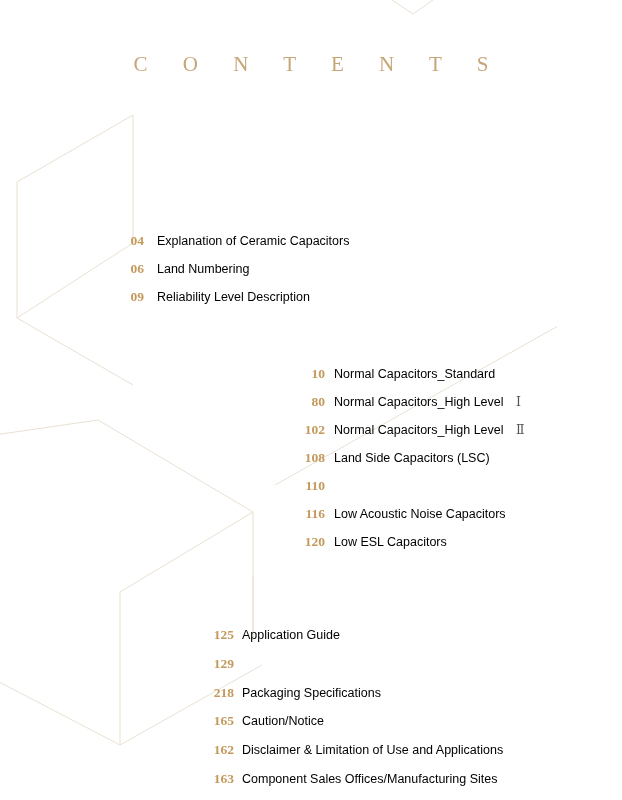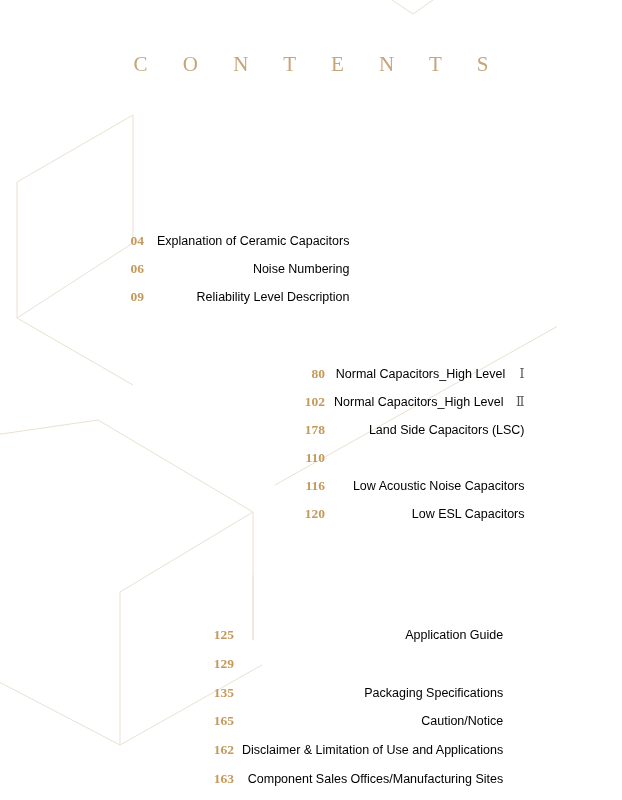--- a/index.html
+++ b/index.html
@@ -53,21 +53,20 @@
   
   .toc-group {
     position: absolute;
     z-index: 3;
   }
 
   .toc-row {
     display: flex;
     align-items: baseline;
     white-space: nowrap;
-    justify-content: space-between;
   }
 
   .toc-page {
     font-family: "Liberation Serif", "DejaVu Serif", serif;
     font-weight: bold;
     font-size: 13.5px;
     color: #c49a5c;
     text-align: right;
     flex: 0 0 auto;
   }
@@ -142,41 +141,46 @@
 
   <div class="toc-title">C O N T E N T S</div>
 
   <div class="toc-group" id="group-top">
     <div class="toc-row">
       <span class="toc-page">04</span>
       <span class="toc-label">Explanation of Ceramic Capacitors</span>
     </div>
     <div class="toc-row">
       <span class="toc-page">06</span>
-      <span class="toc-label">Noise Numbering</span>
+      <span class="toc-label">Land Numbering</span>
     </div>
     <div class="toc-row">
       <span class="toc-page">09</span>
       <span class="toc-label">Reliability Level Description</span>
     </div>
   </div>
 
   <div class="toc-group" id="group-mid">
+    <div class="toc-row">
+      <span class="toc-page">10</span>
+      <span class="toc-label">Normal Capacitors_Standard</span>
+      <span class="toc-roman"></span>
+    </div>
     <div class="toc-row">
       <span class="toc-page">80</span>
       <span class="toc-label">Normal Capacitors_High Level</span>
       <span class="toc-roman">  Ⅰ</span>
     </div>
     <div class="toc-row">
       <span class="toc-page">102</span>
       <span class="toc-label">Normal Capacitors_High Level</span>
       <span class="toc-roman">  Ⅱ</span>
     </div>
     <div class="toc-row">
-      <span class="toc-page">178</span>
+      <span class="toc-page">108</span>
       <span class="toc-label">Land Side Capacitors (LSC)</span>
     </div>
     <div class="toc-row">
       <span class="toc-page">110</span>
     </div>
     <div class="toc-row">
       <span class="toc-page">116</span>
       <span class="toc-label">Low Acoustic Noise Capacitors</span>
     </div>
     <div class="toc-row">
@@ -187,21 +191,21 @@
 
   <div class="toc-group" id="group-bottom">
     <div class="toc-row">
       <span class="toc-page">125</span>
       <span class="toc-label">Application Guide</span>
     </div>
     <div class="toc-row">
       <span class="toc-page">129</span>
     </div>
     <div class="toc-row">
-      <span class="toc-page">135</span>
+      <span class="toc-page">218</span>
       <span class="toc-label">Packaging Specifications</span>
     </div>
     <div class="toc-row">
       <span class="toc-page">165</span>
       <span class="toc-label">Caution/Notice</span>
     </div>
     <div class="toc-row">
       <span class="toc-page">162</span>
       <span class="toc-label">Disclaimer &amp; Limitation of Use and Applications</span>
     </div>

